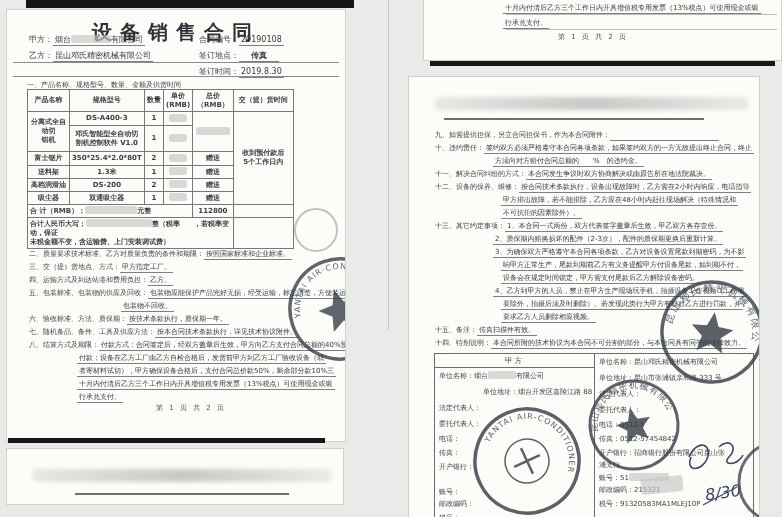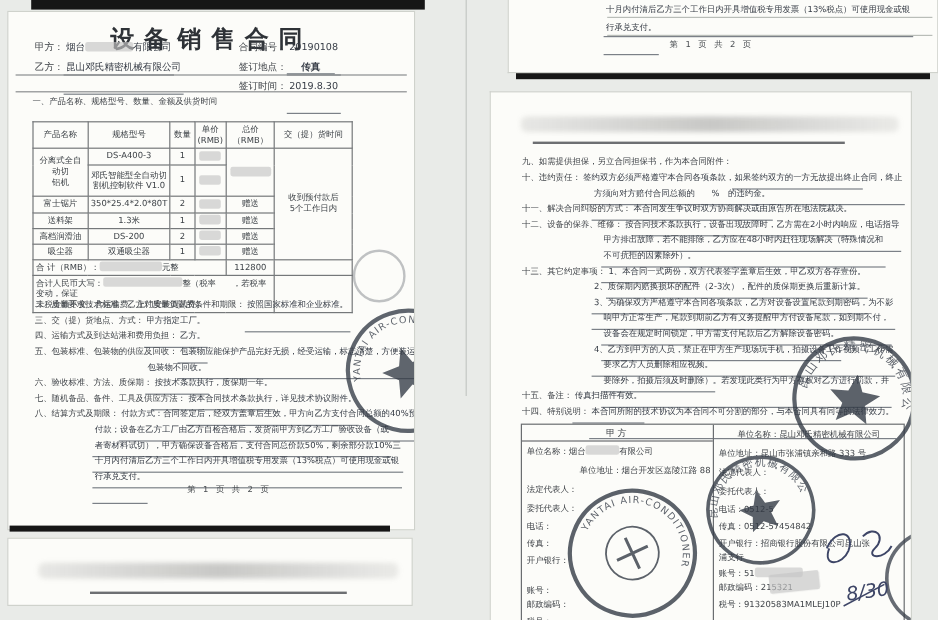--- a/index.html
+++ b/index.html
@@ -6,21 +6,21 @@
   #root{position:relative;width:782px;height:517px;overflow:hidden;background:#e9ebe8;
         font-family:"DejaVu Sans","Liberation Sans",sans-serif;color:#3f4348;}
   .page{position:absolute;background:#fcfcf9;border:1px solid #cfd2cc;box-sizing:border-box;overflow:hidden;}
   .abs{position:absolute;}
   .bar{position:absolute;background:#161616;}
   .hline{position:absolute;height:1px;background:#8a8d8f;}
   .title{position:absolute;left:0;right:0;text-align:center;font-size:20px;font-weight:bold;
          letter-spacing:8px;color:#2e3237;}
   .f8{font-size:8px;}
   .hrow{height:16px;white-space:nowrap;}
-  .fill{border-bottom:1px solid #7b8087;padding:0 2px 18px 2px;color:#343a44;}
+  .fill{border-bottom:1px solid #7b8087;padding:0 2px 1px 2px;color:#343a44;}
   .lbl{color:#3f4348;}
   .cl{white-space:nowrap;line-height:13px;font-size:7px;}
   .i1{margin-left:48px;} .i2{margin-left:92px;}
   .j1{margin-left:58px;} .j2{margin-left:66px;}
   .pre{white-space:pre-line;}
   .redact{display:inline-block;height:8px;background:#c6c6c6;opacity:.65;border-radius:2px;
           vertical-align:-1px;filter:blur(.6px);}
   .w18{width:18px;} .w34{width:34px;} .w40{width:40px;} .w52{width:52px;} .w66{width:66px;} .w28{width:28px;}
   table.ptable{border-collapse:collapse;font-size:7px;color:#3c4146;}
   table.ptable td{border:1px solid #75787a;text-align:center;padding:1px 2px;line-height:9px;}
@@ -59,21 +59,21 @@
     <div class="abs f8" style="left:192px;top:24px;">
       <div class="hrow"><span class="lbl">合同编号：</span><span class="fill">20190108</span></div>
       <div class="hrow"><span class="lbl">签订地点：</span><span class="fill" style="padding:0 12px 1px 12px;font-weight:bold;">传真</span></div>
       <div class="hrow"><span class="lbl">签订时间：</span><span class="fill">2019.8.30</span></div>
     </div>
     <div class="hline" style="left:6px;right:6px;top:52px;"></div>
     <div class="hline" style="left:6px;right:6px;top:66px;"></div>
 
     <div class="abs" style="left:20px;top:70px;font-size:7px;">一、产品名称、规格型号、数量、金额及供货时间</div>
 
-    <table class="ptable abs" style="left:20px;top:91px;width:267px;">
+    <table class="ptable abs" style="left:20px;top:79px;width:267px;font-weight:bold;">
       <colgroup>
           <col style="width:53px">
           <col style="width:52px">
           <col style="width:22px">
           <col style="width:26px">
           <col style="width:41px">
           <col style="width:73px">
         </colgroup>
       <tbody>
           <tr style="height:22px;">
@@ -201,42 +201,42 @@
       <div class="cl"><span class="lbl">十一、解决合同纠纷的方式：</span><span class="fill">本合同发生争议时双方协商解决或由原告所在地法院裁决。</span></div>
       <div class="cl"><span class="lbl">十二、设备的保养、维修：</span><span class="fill">按合同技术条款执行，设备出现故障时，乙方需在2小时内响应，电话指导</span></div>
       <div class="cl j2"><span class="fill">甲方排出故障，若不能排除，乙方应在48小时内赶往现场解决（特殊情况和</span></div>
       <div class="cl j2"><span class="fill">不可抗拒的因素除外）。</span></div>
       <div class="cl"><span class="lbl">十三、其它约定事项：</span><span class="fill">1、本合同一式两份，双方代表签字盖章后生效，甲乙双方各存壹份。</span></div>
       <div class="cl j1"><span class="fill">2、质保期内赔换损坏的配件（2-3次），配件的质保期更换后重新计算。</span></div>
       <div class="cl j1"><span class="fill">3、为确保双方严格遵守本合同各项条款，乙方对设备设置尾款到期密码，为不影</span></div>
       <div class="cl j2"><span class="fill">响甲方正常生产，尾款到期前乙方有义务提醒甲方付设备尾款，如到期不付，</span></div>
       <div class="cl j2"><span class="fill">设备会在规定时间锁定，甲方需支付尾款后乙方解除设备密码。</span></div>
       <div class="cl j1"><span class="fill">4、乙方到甲方的人员，禁止在甲方生产现场玩手机，拍摄设备工作视频（工作需</span></div>
+      <div class="cl j2"><span class="fill">要除外，拍摄后须及时删除）。若发现此类行为甲方有权对乙方进行罚款，并</span></div>
       <div class="cl j2"><span class="fill">要求乙方人员删除相应视频。</span></div>
-      <div class="cl j2"><span class="fill">要除外，拍摄后须及时删除）。若发现此类行为甲方有权对乙方进行罚款，并</span></div>
       <div class="cl"><span class="lbl">十五、备注：</span><span class="fill">传真扫描件有效。</span></div>
       <div class="cl"><span class="lbl">十四、特别说明：</span><span class="fill">本合同所附的技术协议为本合同不可分割的部分，与本合同具有同等的法律效力。</span></div>
     </div>
 
     <div class="sigtab" style="left:25px;top:276px;width:320px;height:170px;">
       <div class="half">
         <div class="shead" style="height:13px;line-height:13px;">甲方</div>
         <div class="srow" style="height:16px;line-height:16px;"><span>单位名称：</span><span>烟台</span><span class="redact w28"></span><span>有限公司</span></div>
         <div class="srow" style="height:17px;line-height:17px;margin-left:44px;"><span>单位地址：</span><span>烟台开发区嘉陵江路 88 号</span></div>
         <div class="srow" style="height:15px;line-height:15px;"><span>法定代表人：</span><span></span></div>
         <div class="srow" style="height:16px;line-height:16px;"><span>委托代表人：</span><span></span></div>
         <div class="srow" style="height:14px;line-height:14px;"><span>电话：</span><span></span></div>
         <div class="srow" style="height:15px;line-height:15px;"><span>传真：</span><span></span></div>
         <div class="srow" style="height:25px;line-height:12px;"><span>开户银行：</span><span></span></div>
         <div class="srow" style="height:12px;line-height:12px;"><span>账号：</span><span></span></div>
         <div class="srow" style="height:13px;line-height:13px;"><span>邮政编码：</span><span></span></div>
         <div class="srow" style="height:14px;line-height:14px;"><span>税号：</span><span></span></div>
       </div>
       <div class="half">
-        <div class="srow" style="height:16px;line-height:16px;text-align:center;"><span>单位名称：</span><span>昆山邓氏精密机械有限公司</span></div>
+        <div class="srow" style="height:16px;line-height:16px;"><span>单位名称：</span><span>昆山邓氏精密机械有限公司</span></div>
         <div class="srow" style="height:17px;line-height:17px;"><span>单位地址：</span><span>昆山市张浦镇亲和路 333 号</span></div>
         <div class="srow" style="height:15px;line-height:15px;"><span>法定代表人：</span><span></span></div>
         <div class="srow" style="height:16px;line-height:16px;"><span>委托代表人：</span><span></span></div>
         <div class="srow" style="height:14px;line-height:14px;"><span>电话：</span><span>0512-5</span></div>
         <div class="srow" style="height:15px;line-height:15px;"><span>传真：</span><span>0512-57454842</span></div>
         <div class="srow pre" style="height:25px;line-height:12px;"><span>开户银行：</span><span class="pre">招商银行股份有限公司昆山张
 浦支行</span></div>
         <div class="srow" style="height:12px;line-height:12px;"><span>账号：</span><span>51</span><span class="redact w40"></span></div>
         <div class="srow" style="height:13px;line-height:13px;"><span>邮政编码：</span><span>215321</span></div>
         <div class="srow" style="height:14px;line-height:14px;"><span>税号：</span><span>91320583MA1MLEJ10P</span></div>

